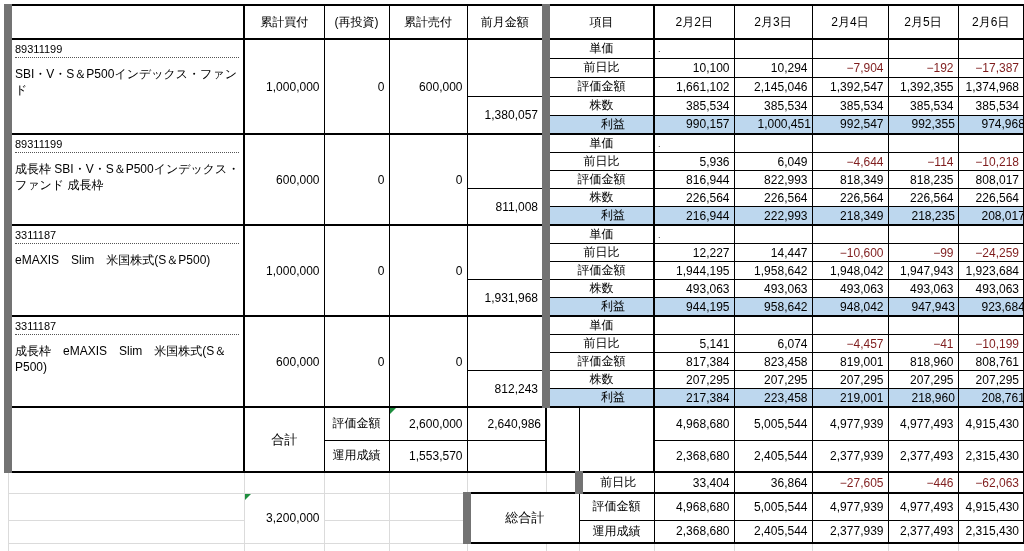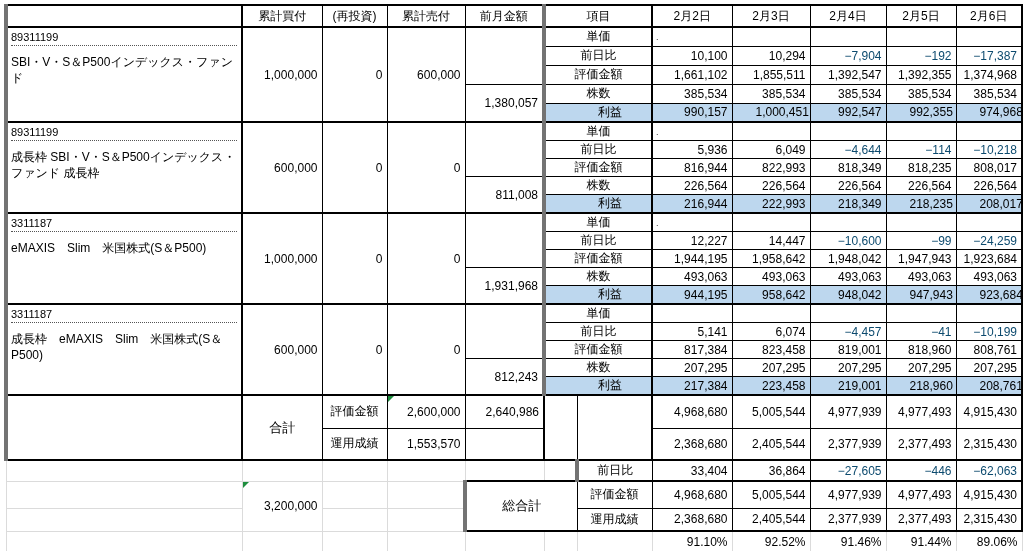--- a/index.html
+++ b/index.html
@@ -5,32 +5,32 @@
   html,body{margin:0;padding:0;background:#fff;}
   .sheet{width:1024px;height:551px;background:#ffffff;overflow:hidden;position:relative;
          font-family:"Liberation Sans","DejaVu Sans",sans-serif;color:#000;}
   table{border-collapse:collapse;table-layout:fixed;margin:4px 0 0 4px;width:1016px;}
   td{border:1px solid #000;font-size:12px;padding:0 4px 0 2px;overflow:hidden;
      white-space:nowrap;vertical-align:middle;}
   .f{border:1px solid #dbdbdb;}
   .num{text-align:right;}
   .ctr{text-align:center;padding:0;}
   .t2{border-top:2px solid #000}.b2{border-bottom:2px solid #000}
-  .l2{border-left:4px solid #737373}.r2{border-right:2px solid #000}
+  .l2{border-left:8px solid #737373}.r2{border-right:2px solid #000}
   .blue{background:#BDD7EE;padding-left:23px;}
-  .neg{color:#0c4a6e;padding-left:12px;}
+  .neg{color:#7f1d1d;padding-left:12px;}
   .name{white-space:normal;vertical-align:top;padding:2px 0 2px 3px;line-height:1.3;}
   .code{font-size:11px;border-bottom:1px dotted #555;padding-bottom:1px;margin-right:4px;}
   .fname{margin-top:9px;font-size:12px;}
   .rel{position:relative;}
   .tri{position:absolute;top:0;left:0;width:0;height:0;
        border-top:6px solid #1E8E3E;border-right:6px solid transparent;}
   .dotcell{text-align:left;font-size:9px;padding-left:3px;color:#333;}
   .sum{font-size:13px;}
-  tr.h22{height:22px}tr.h19{height:19px}tr.h18{height:18px}tr.h17{height:17px}
+  tr.h22{height:34px}tr.h19{height:19px}tr.h18{height:18px}tr.h17{height:17px}
   tr.h33{height:33px}tr.h32{height:32px}tr.h21{height:21px}tr.h27{height:27px}
   tr.h23{height:23px}
 </style>
 </head>
 <body>
 
 <div class="sheet">
 <table>
 <colgroup>
   <col style="width:236px">
@@ -82,21 +82,21 @@
   <td class="ctr l2 r2" colspan="2">前日比</td>
   <td class="num">10,100</td>
   <td class="num">10,294</td>
   <td class="num neg">−7,904</td>
   <td class="num neg">−192</td>
   <td class="num r2 neg">−17,387</td>
 </tr>
 <tr class="h19">
   <td class="ctr l2 r2" colspan="2">評価金額</td>
   <td class="num">1,661,102</td>
-  <td class="num">1,855,511</td>
+  <td class="num">2,145,046</td>
   <td class="num">1,392,547</td>
   <td class="num">1,392,355</td>
   <td class="num r2">1,374,968</td>
 </tr>
 <tr class="h19">
   <td class="num b2" rowspan="2">1,380,057</td>
   <td class="ctr l2 r2" colspan="2">株数</td>
   <td class="num">385,534</td>
   <td class="num">385,534</td>
   <td class="num">385,534</td>

